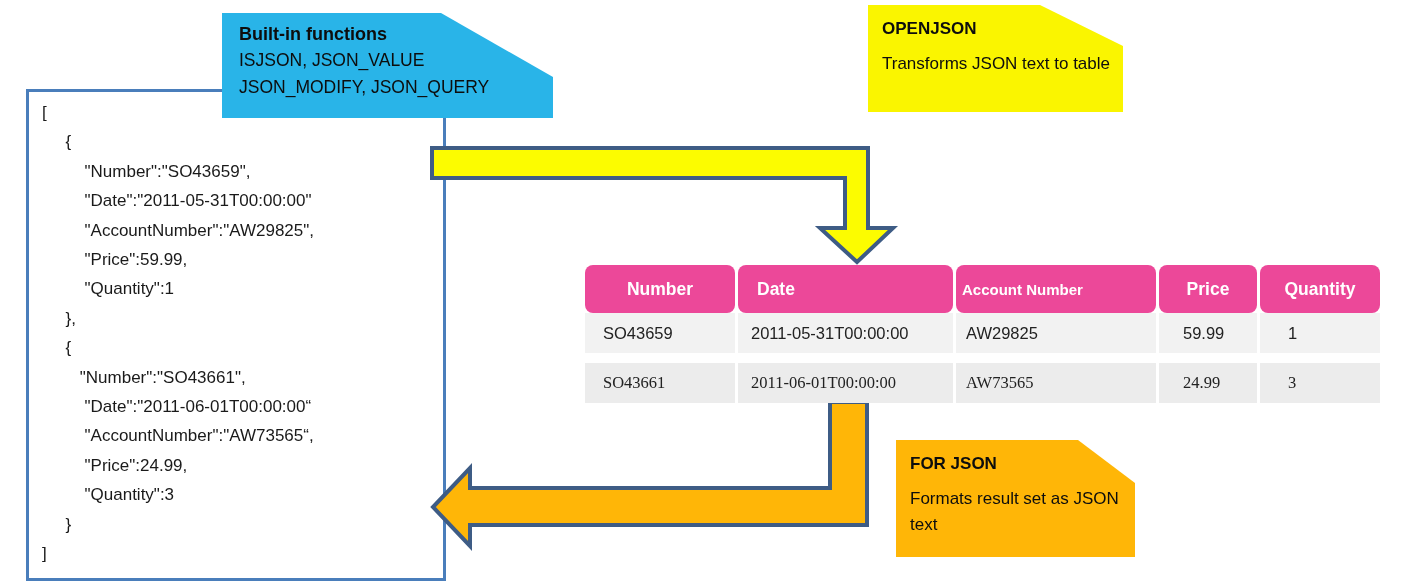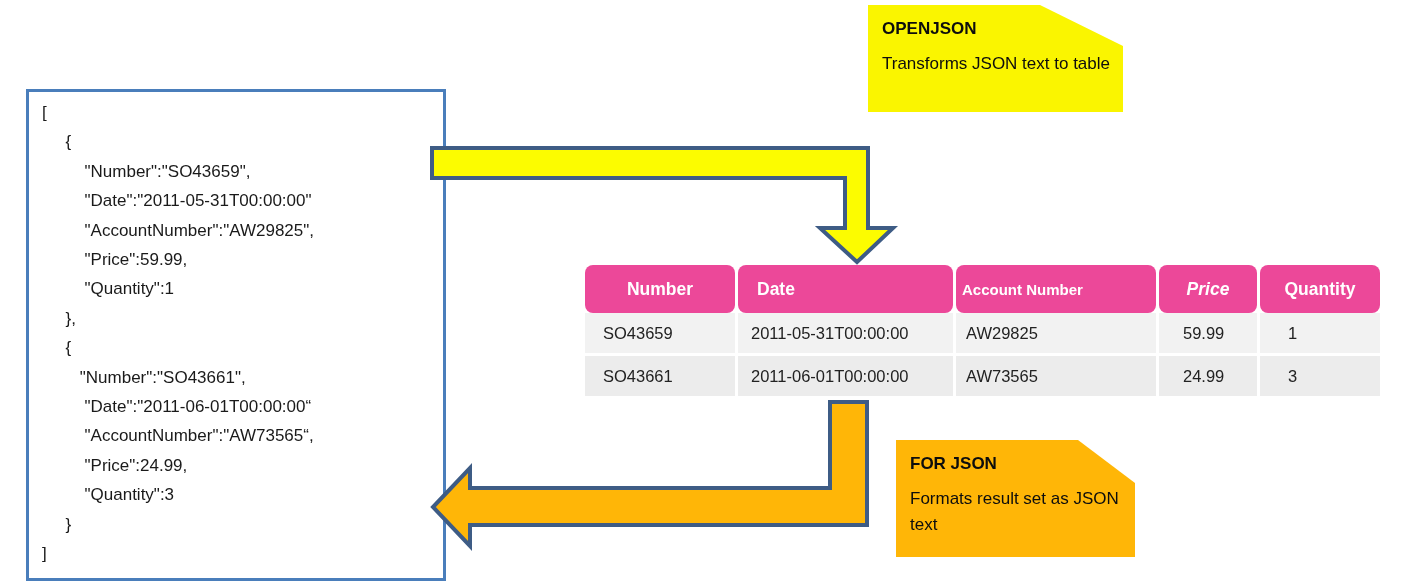--- a/index.html
+++ b/index.html
@@ -33,28 +33,28 @@
   .callout-yellow .body, .callout-orange .body{margin-top:9px;font-size:17px;line-height:26px;}
   .callout-yellow .title, .callout-orange .title{font-size:17px;}
   .callout-orange{
     left:896px;top:440px;width:239px;height:117px;background:#ffb607;
     clip-path:polygon(0 0, calc(100% - 57px) 0, 100% 43px, 100% 100%, 0 100%);
     padding:11px 10px 0 14px;
   }
   
   .result-table{position:absolute;left:585px;top:265px;width:820px;z-index:2;}
   .t-row{display:flex;gap:3px;}
-  .t-row + .t-row{margin-top:3px;}
+  .t-row + .t-row{margin-top:10px;font-family:Liberation Serif, serif;}
   .cell{box-sizing:border-box;display:flex;align-items:center;}
   .c0{width:150px;} .c1{width:215px;} .c2{width:200px;} .c3{width:98px;} .c4{width:120px;}
   .head .cell{background:#ec4899;height:48px;color:#ffffff;font-weight:bold;font-size:17.5px;border-radius:8px;}
   .head .c0{justify-content:center;}
   .head .c1{padding-left:19px;}
   .head .c2{padding-left:6px;font-size:15px;}
-  .head .c3{justify-content:center;font-style:italic;}
+  .head .c3{justify-content:center;}
   .head .c4{justify-content:center;}
   .body-row .cell{height:40px;background:#f2f2f2;font-size:16.5px;color:#222;}
   .body-row.alt .cell{background:#ececec;}
   .body-row .c0{padding-left:18px;}
   .body-row .c1{padding-left:13px;}
   .body-row .c2{padding-left:10px;}
   .body-row .c3{padding-left:24px;}
   .body-row .c4{padding-left:28px;}
   
   .arrow-layer{position:absolute;left:0;top:0;width:1409px;height:587px;z-index:1;pointer-events:none;}
@@ -83,20 +83,25 @@
         <div class="json-line">     }</div>
         <div class="json-line">]</div>
       </div>
   </div>
 
   <svg class="arrow-layer" viewBox="0 0 1409 587">
     <path d="M432,148 L868,148 L868,228 L893,228 L857,262 L820,228 L845,228 L845,178 L432,178 Z" fill="#fcfc00" stroke="#3e5c85" stroke-width="4" stroke-linejoin="miter"></path>
     <path d="M830,402 L867,402 L867,525 L470,525 L470,546 L433,507 L470,468 L470,488 L830,488 Z" fill="#ffb607" stroke="#3e5c85" stroke-width="4" stroke-linejoin="miter"></path>
   </svg>
 
+  <div class="callout callout-blue">
+    <div class="title">Built-in functions</div>
+    <div class="body">ISJSON, JSON_VALUE</div>
+    <div class="body">JSON_MODIFY, JSON_QUERY</div>
+  </div>
 
   <div class="callout callout-yellow">
     <div class="title">OPENJSON</div>
     <div class="body">Transforms JSON text to table</div>
   </div>
 
   <div class="callout callout-orange">
     <div class="title">FOR JSON</div>
     <div class="body">Formats result set as JSON text</div>
   </div>

